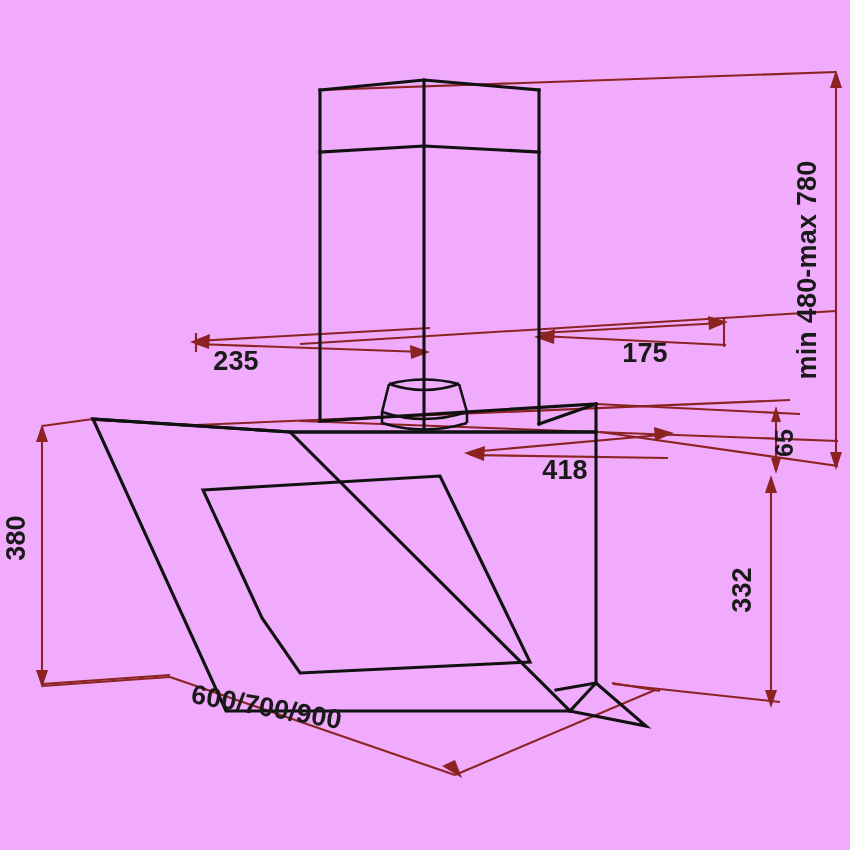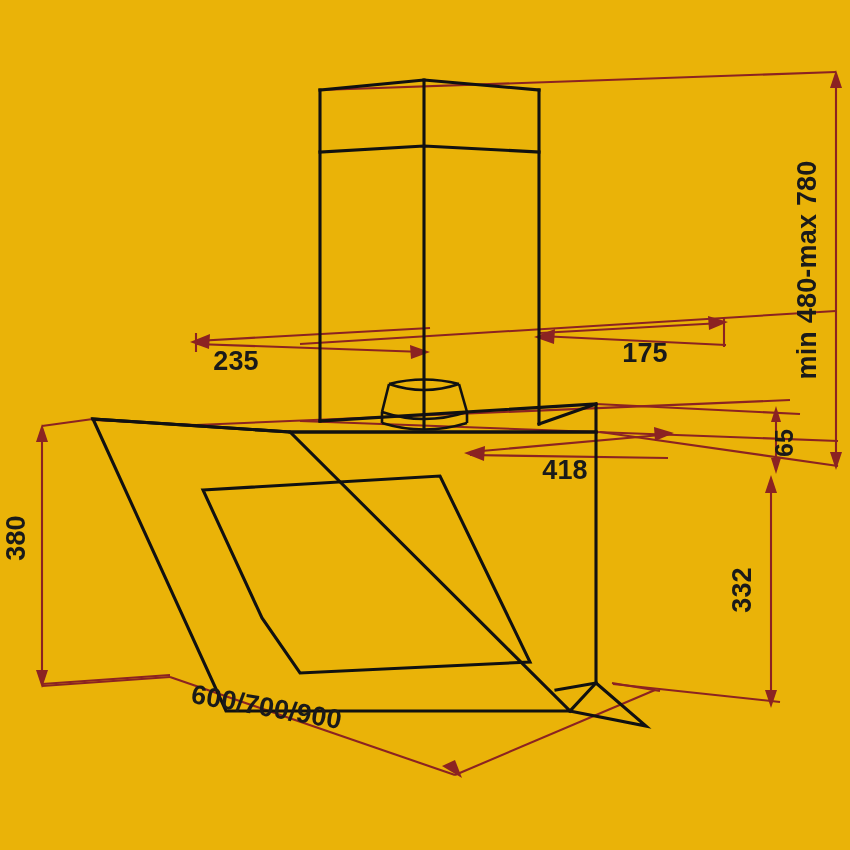--- a/index.html
+++ b/index.html
@@ -10,21 +10,21 @@
   body {
     width: 850px;
     height: 850px;
     font-family: "Liberation Sans", sans-serif;
     overflow: hidden;
   }
   #drawing-root {
     position: relative;
     width: 850px;
     height: 850px;
-    background: #eab308;
+    background: #f0abfc;
   }
   svg.tech-drawing {
     display: block;
     width: 850px;
     height: 850px;
   }
   .outline {
     fill: none;
     stroke: #111111;
     stroke-width: 3.1;

